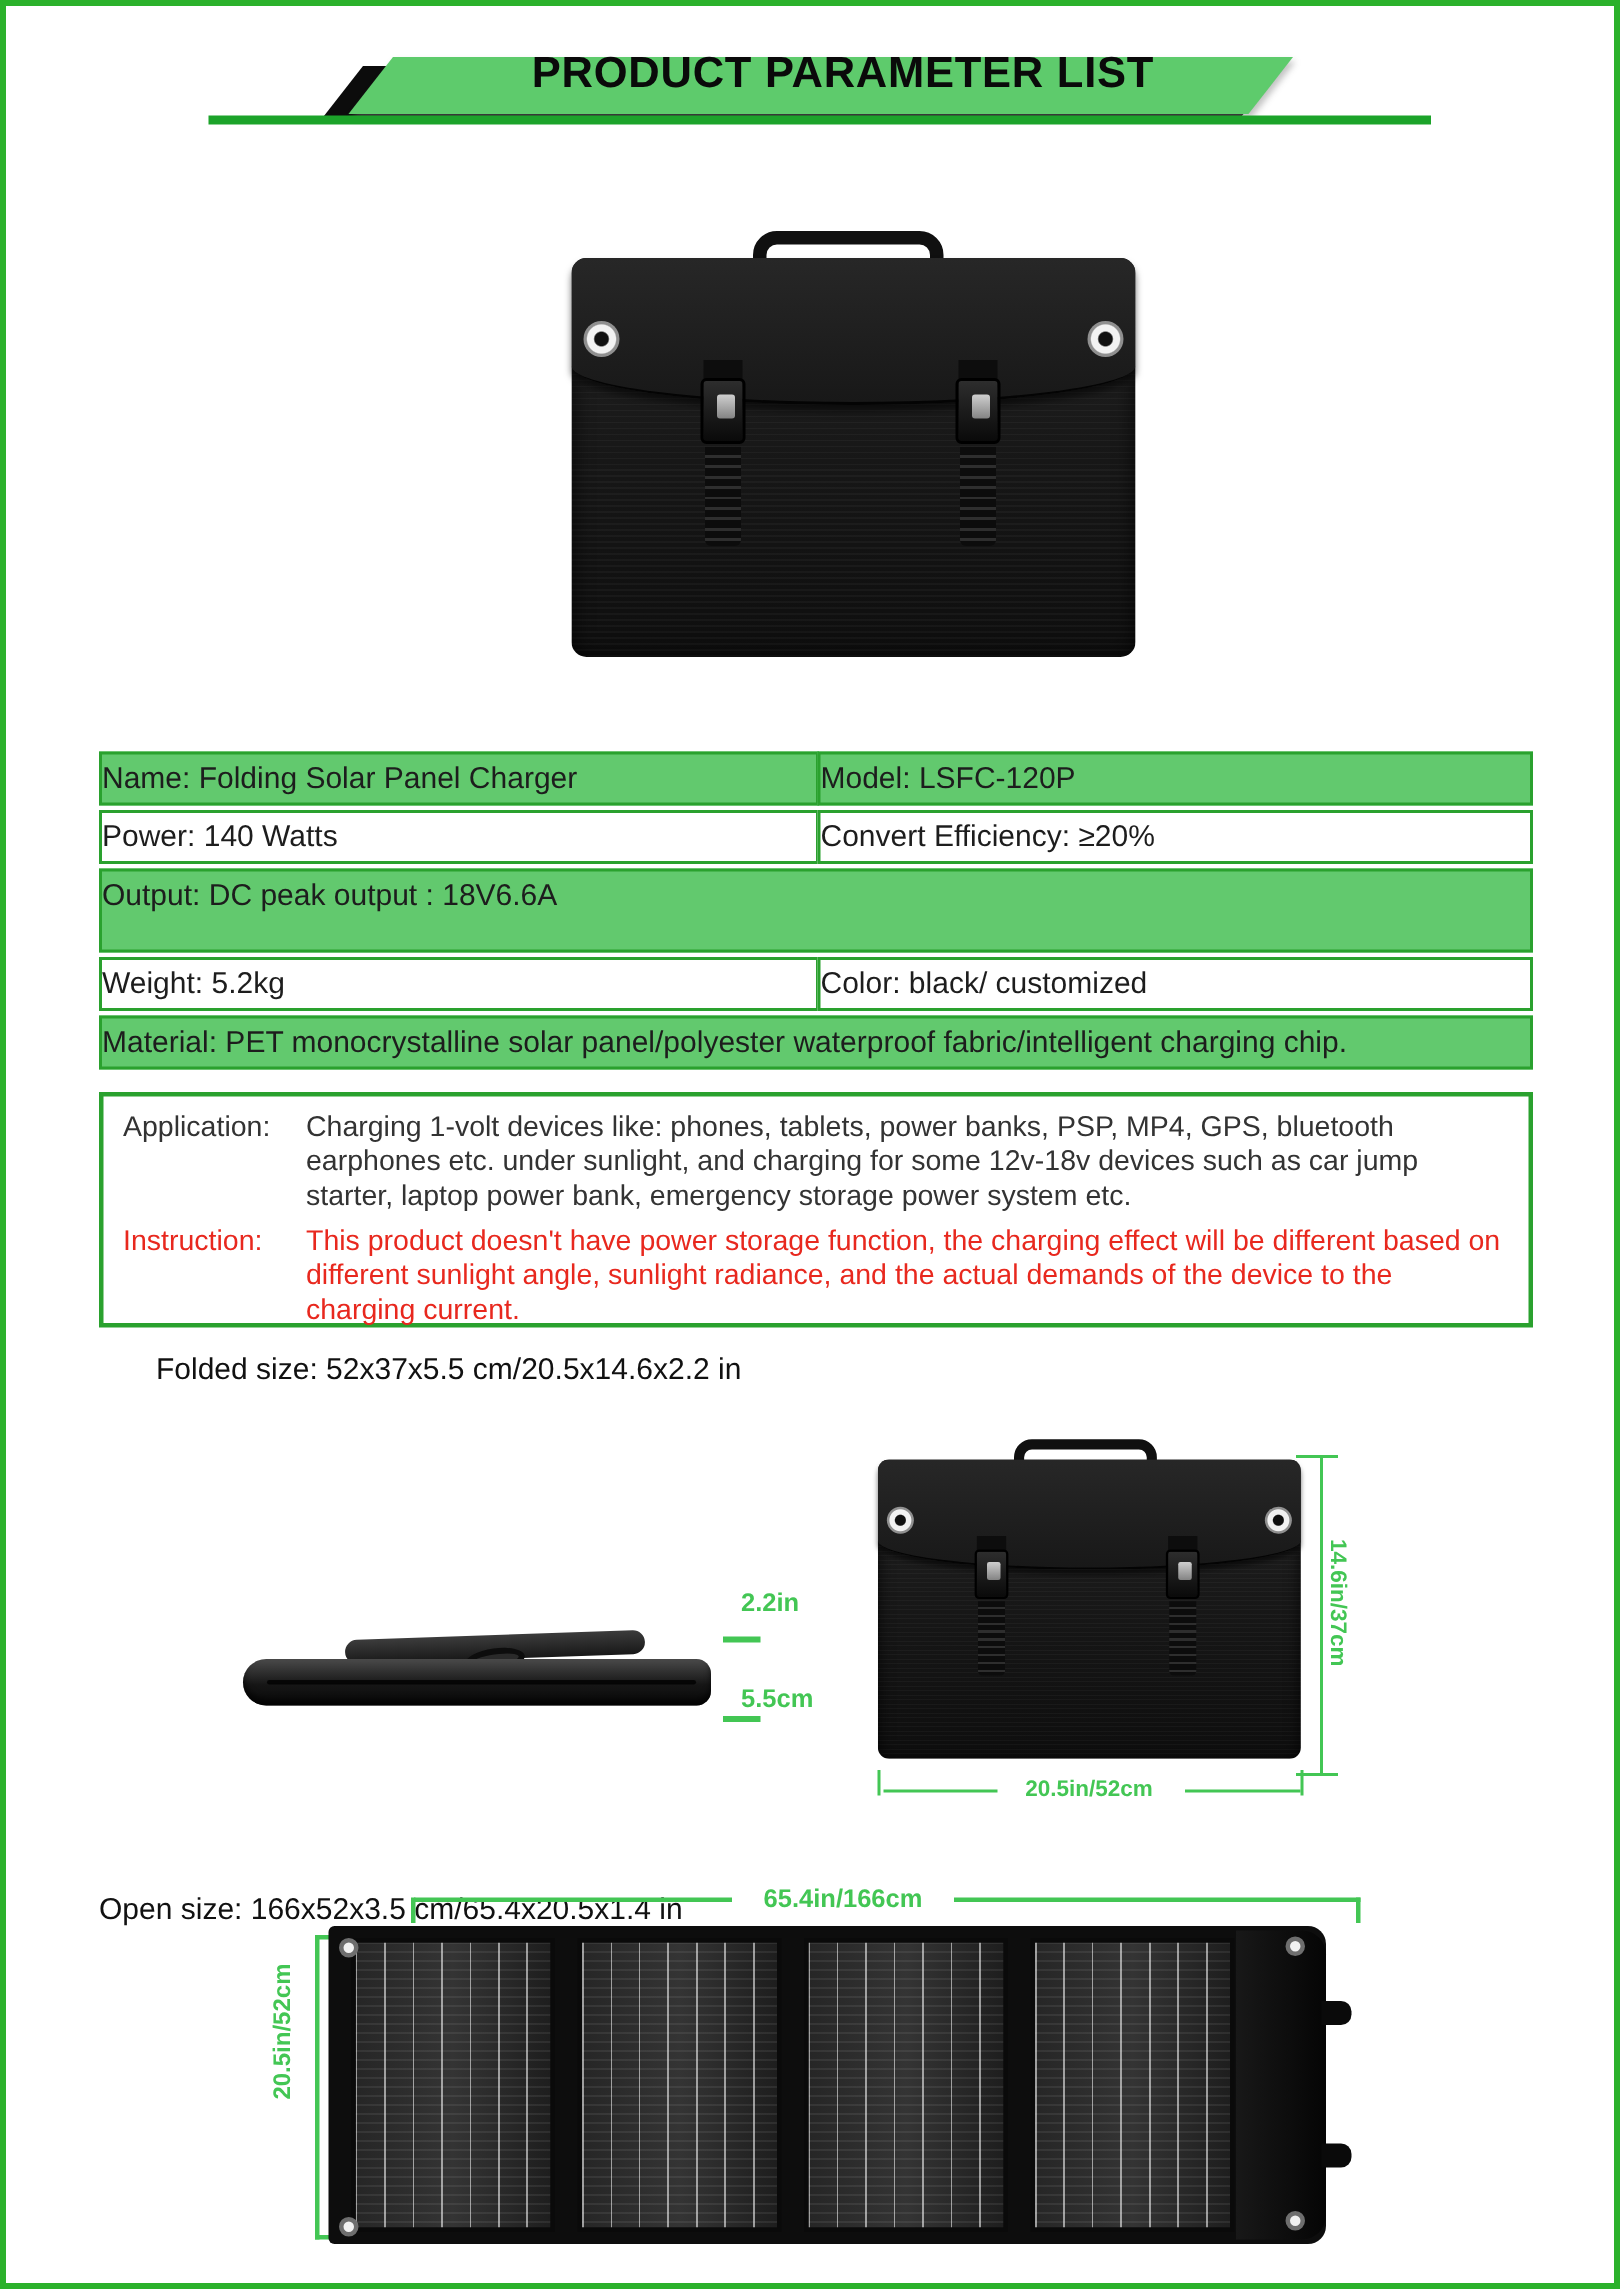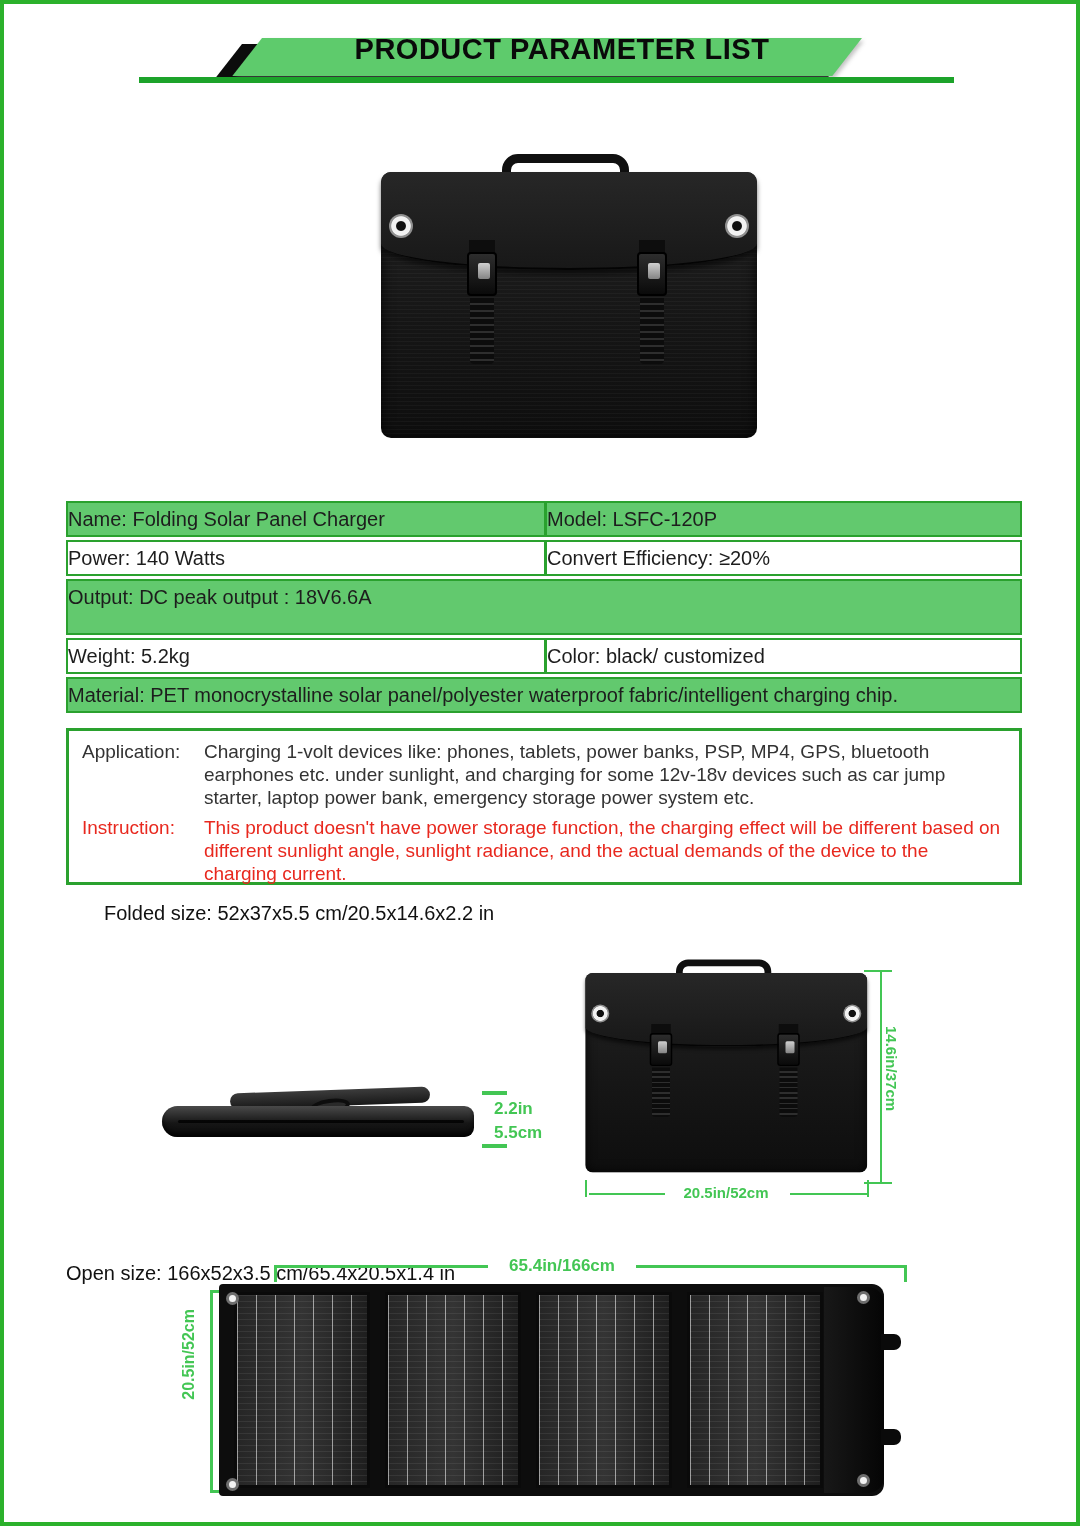--- a/index.html
+++ b/index.html
@@ -184,21 +184,21 @@
   <div class="abs heading folded-heading">Folded size: 52x37x5.5 cm/20.5x14.6x2.2 in</div>
 
   <div class="abs side-view">
     <div class="flap2"></div>
       <div class="loop"></div>
       <div class="slab"></div>
       <div class="seam"></div>
   </div>
 
   <div class="abs dim" style="left:478px; top:1087px; width:25px; height:4px;"></div>
-  <div class="abs dim-label l0" style="left:490px; top:1096px; font-size:17px;">2.2in</div>
+  <div class="abs dim-label l0" style="left:490px; top:1056px; font-size:17px;">2.2in</div>
   <div class="abs dim-label l0" style="left:490px; top:1120px; font-size:17px;">5.5cm</div>
   <div class="abs dim" style="left:478px; top:1140px; width:25px; height:4px;"></div>
 
   <div class="abs bag small-bag">
     <div class="handle"></div>
     <div class="body"></div>
     <div class="flap"></div>
     <div class="grommet g-left"></div>
     <div class="grommet g-right"></div>
     <div class="strap strap-a">

